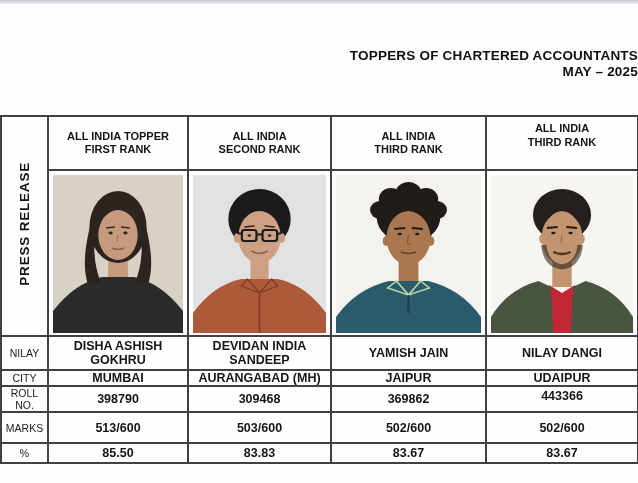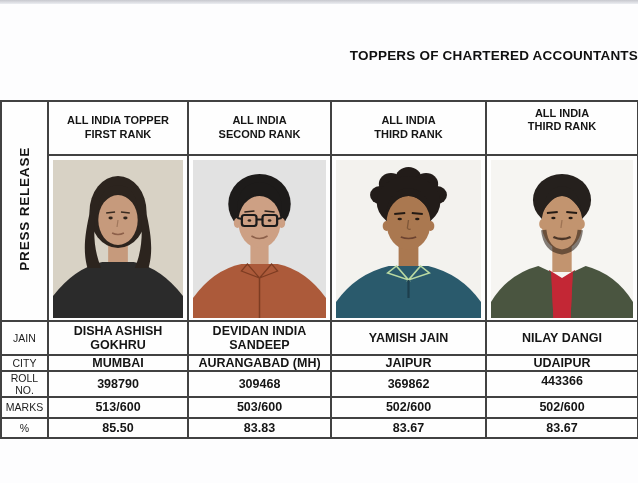--- a/index.html
+++ b/index.html
@@ -42,21 +42,21 @@
   col.c-t1 { width: 140px; }
   col.c-t2 { width: 143px; }
   col.c-t3 { width: 155px; }
   col.c-t4 { width: 152px; }
 
   tr.row-header  { height: 54px; }
   tr.row-photo   { height: 166px; }
   tr.row-name    { height: 34px; }
   tr.row-city    { height: 15px; }
   tr.row-roll    { height: 24px; margin-left: 8px; }
-  tr.row-marks   { height: 21px; }
+  tr.row-marks   { height: 31px; }
   tr.row-percent { height: 20px; }
 
   td.side-cell { vertical-align: middle; }
   .vertical-text {
     writing-mode: vertical-rl;
     transform: rotate(180deg);
     font-weight: bold;
     font-size: 13.5px;
     letter-spacing: 0.8px;
     white-space: nowrap;
@@ -90,20 +90,21 @@
   }
   .photo-frame svg { width: 100%; height: 100%; display: block; }
 </style>
 </head>
 <body>
 
 <div class="top-strip"></div>
 
 <div class="title-block">
   <div class="title-line">TOPPERS OF CHARTERED ACCOUNTANTS</div>
+  <div class="title-line">MAY – 2025</div>
 </div>
 
 <table class="doc-table">
   <colgroup>
     <col class="c-label">
       <col class="c-t1">
       <col class="c-t2">
       <col class="c-t3">
       <col class="c-t4">
   </colgroup>
@@ -227,21 +228,21 @@
           <path d="M70,52 L80,53" stroke="#241a14" stroke-width="1.8" fill="none"></path>
           <ellipse cx="58" cy="58" rx="2" ry="1.3" fill="#241a14"></ellipse>
           <ellipse cx="74" cy="58" rx="2" ry="1.3" fill="#241a14"></ellipse>
           <path d="M66,60 L65,68" stroke="rgba(90,55,35,0.35)" stroke-width="1.2" fill="none"></path>
         </svg>
       </div>
     </td>
   </tr>
 
   <tr class="row-name">
-    <td class="label-cell">JAIN</td>
+    <td class="label-cell">NILAY</td>
     <td class="value-cell">DISHA ASHISH GOKHRU</td>
     <td class="value-cell">DEVIDAN INDIA SANDEEP</td>
     <td class="value-cell">YAMISH JAIN</td>
     <td class="value-cell">NILAY DANGI</td>
   </tr>
 
   <tr class="row-city">
     <td class="label-cell">CITY</td>
     <td class="value-cell">MUMBAI</td>
     <td class="value-cell">AURANGABAD (MH)</td>

